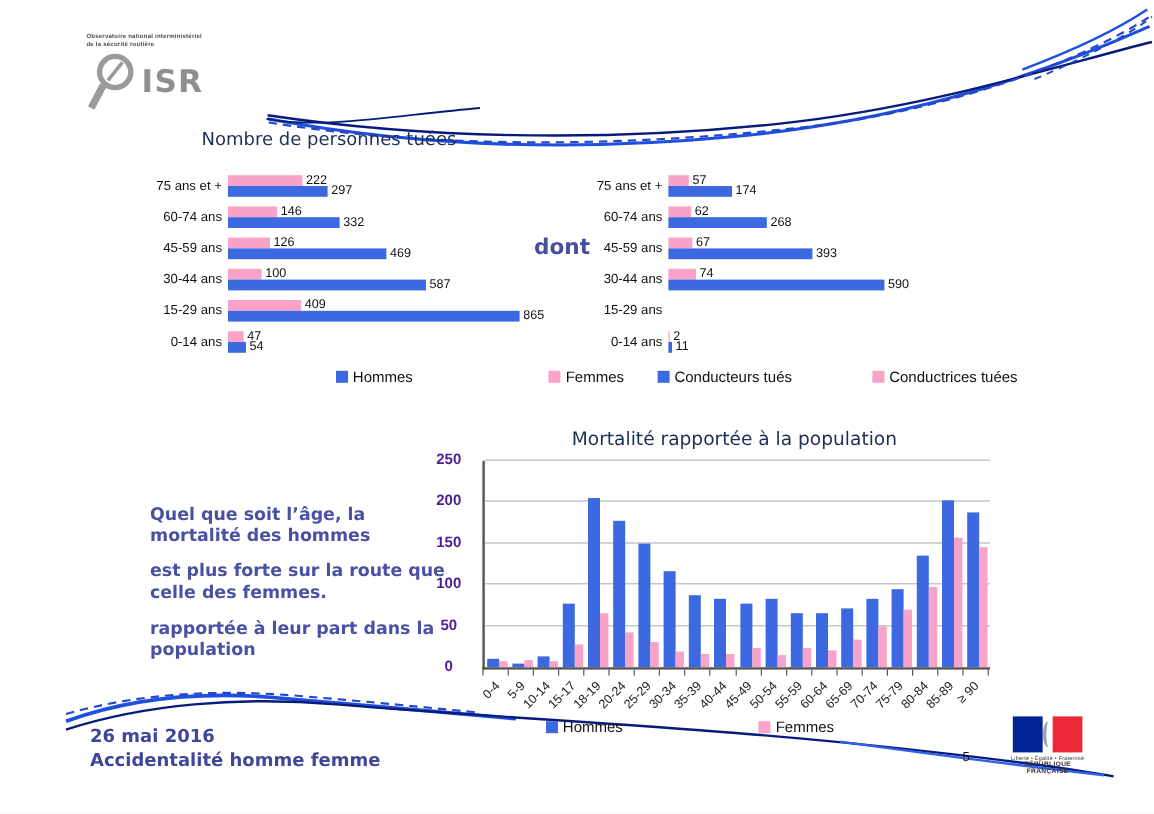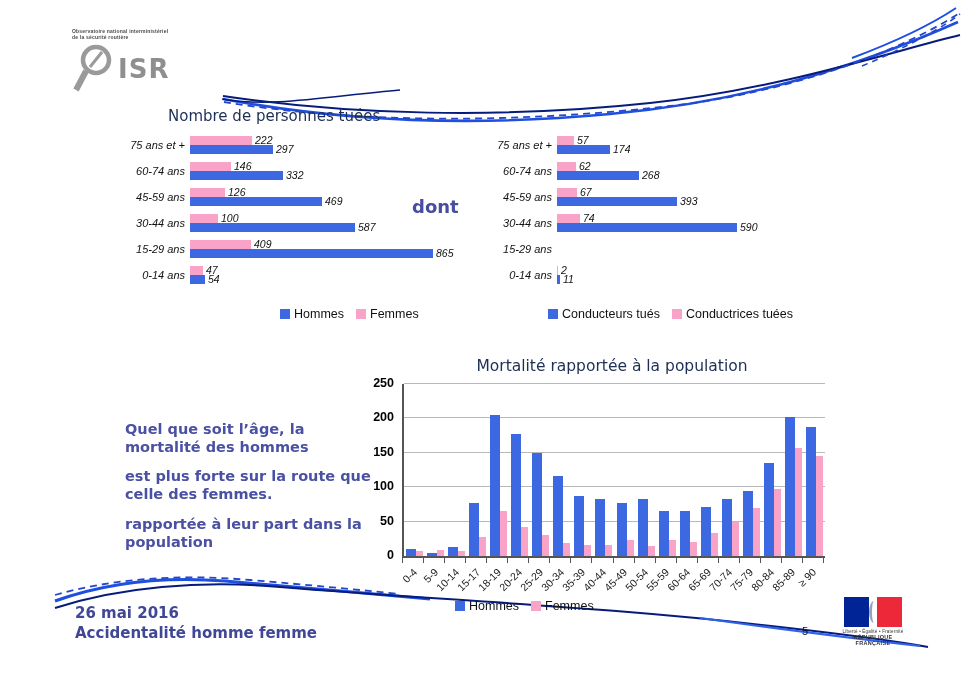--- a/index.html
+++ b/index.html
@@ -11,44 +11,44 @@
   .logo{position:absolute;left:72px;top:28px;width:120px;z-index:2;}
   .logo-line{font:bold 5px "Liberation Sans",sans-serif;color:#4a4a4a;letter-spacing:.2px;}
   .logo-mark{display:flex;align-items:center;margin-top:2px;}
   .logo-acr{font:bold 26px "DejaVu Sans",sans-serif;color:#8f8f8f;margin-left:2px;letter-spacing:1px;}
   .title{position:absolute;left:182px;top:48px;width:650px;margin:0;z-index:2;
          font:bold 21px "DejaVu Sans",sans-serif;color:#3b3e98;}
   .subtitle{position:absolute;left:168px;top:107px;z-index:2;
             font:15px "DejaVu Sans",sans-serif;color:#1d2f55;}
 
   
-  .hchart{position:absolute;top:136px;z-index:2;font-style:italic;}
+  .hchart{position:absolute;top:146px;z-index:2;}
   .hrow{display:flex;align-items:center;margin-bottom:8px;height:18px;}
   .hlabel{font-size:11px;color:#111;text-align:right;margin-right:5px;}
   .c1 .hlabel{width:57px;} .c2 .hlabel{width:60px;}
   .hbars{display:flex;flex-direction:column;}
   .barline{display:flex;align-items:center;height:9px;}
   .bar{height:9px;}
   .bval{font-size:10.5px;color:#111;margin-left:3px;line-height:9px;}
-  .legend{position:absolute;display:flex;justify-content:flex-start;gap:12px;z-index:2;}
+  .legend{position:absolute;display:flex;justify-content:space-between;gap:0;z-index:2;}
   .legend .litem{display:flex;align-items:center;gap:4px;font-size:12.5px;color:#111;}
   .lsq{width:10px;height:10px;display:inline-block;}
 
-  .dont{position:absolute;left:412px;top:196px;z-index:2;
+  .dont{position:absolute;left:445px;top:196px;z-index:2;
         font:bold 18px "DejaVu Sans",sans-serif;color:#474ea0;}
 
   
   .chart3-title{position:absolute;left:402px;top:357px;width:420px;text-align:center;z-index:2;
                 font:15.5px "DejaVu Sans",sans-serif;color:#1d2f55;}
   .vwrap{position:absolute;left:330px;top:378px;width:600px;height:250px;z-index:2;}
   .vplot{position:absolute;left:72px;top:6px;width:421px;height:172px;
          border-left:2px solid #555;border-bottom:2px solid #555;}
   .grid{position:absolute;left:0;width:100%;height:1px;background:#b8b8b8;}
   .vbar{position:absolute;bottom:0;}
-  .ylab{position:absolute;width:40px;text-align:right;font-weight:bold;font-size:12.5px;color:#000000;}
+  .ylab{position:absolute;width:40px;text-align:center;font-weight:bold;font-size:12.5px;color:#4c1d95;}
   .xlab{position:absolute;width:56px;text-align:right;font-size:10.5px;color:#222;
         transform:rotate(-45deg);transform-origin:100% 50%;}
   .tick{position:absolute;width:1px;height:5px;background:#555;}
 
   
   .note{position:absolute;left:125px;top:420px;width:250px;z-index:2;
         font:bold 14.5px "DejaVu Sans",sans-serif;color:#4a51a3;line-height:1.25;}
   .note p{margin:0 0 11px 0;}
   .footer-date{position:absolute;left:75px;top:604px;z-index:2;
         font:bold 15px "DejaVu Sans",sans-serif;color:#3f4796;}

